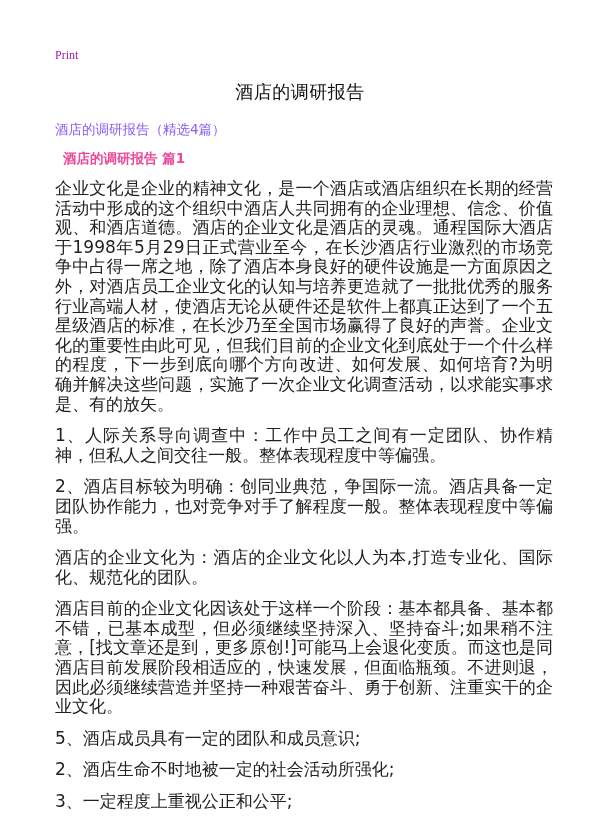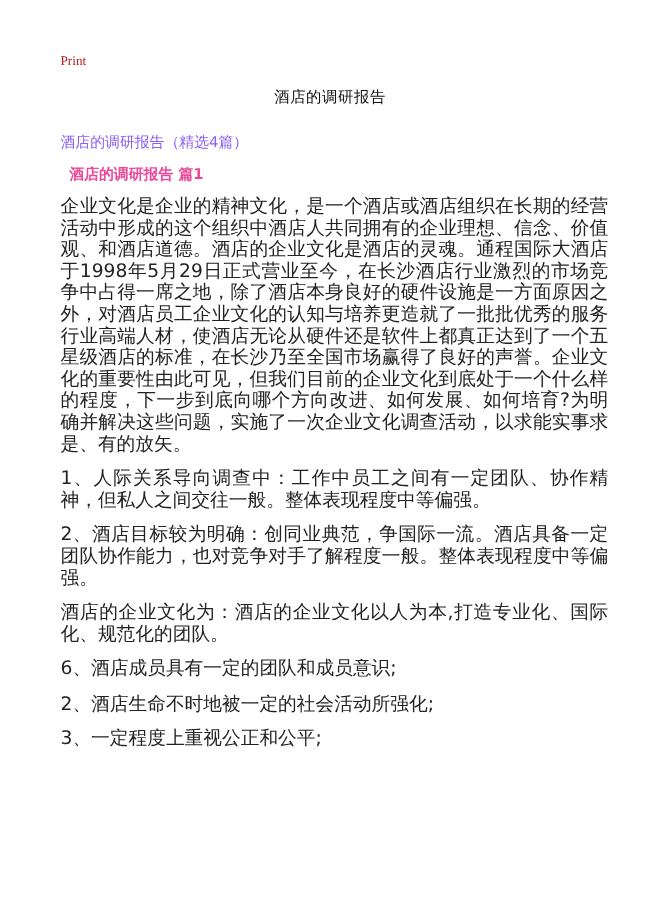--- a/index.html
+++ b/index.html
@@ -14,29 +14,29 @@
       position: relative;
       color: #1a1a1a;
       font-family: "DejaVu Sans", "Liberation Sans", sans-serif;
     }
     .print-label {
       position: absolute;
       left: 55px;
       top: 48px;
       font-family: "Liberation Serif", "DejaVu Serif", serif;
       font-size: 12px;
-      color: #b91c1c;
+      color: #a21caf;
     }
     .doc-title {
       position: absolute;
       left: 0;
       width: 600px;
       top: 80px;
       text-align: center;
-      font-size: 14px;
+      font-size: 18px;
       font-weight: normal;
       margin: 0;
       letter-spacing: 0.5px;
       color: #111;
     }
     .subtitle {
       position: absolute;
       left: 55px;
       top: 121px;
       font-size: 13.5px;
@@ -76,16 +76,17 @@
 
 <p class="subtitle">酒店的调研报告（精选4篇）</p>
 
 <h2 class="section-heading">酒店的调研报告 篇1</h2>
 
 <div class="body">
   <p>企业文化是企业的精神文化，是一个酒店或酒店组织在长期的经营活动中形成的这个组织中酒店人共同拥有的企业理想、信念、价值观、和酒店道德。酒店的企业文化是酒店的灵魂。通程国际大酒店于1998年5月29日正式营业至今，在长沙酒店行业激烈的市场竞争中占得一席之地，除了酒店本身良好的硬件设施是一方面原因之外，对酒店员工企业文化的认知与培养更造就了一批批优秀的服务行业高端人材，使酒店无论从硬件还是软件上都真正达到了一个五星级酒店的标准，在长沙乃至全国市场赢得了良好的声誉。企业文化的重要性由此可见，但我们目前的企业文化到底处于一个什么样的程度，下一步到底向哪个方向改进、如何发展、如何培育?为明确并解决这些问题，实施了一次企业文化调查活动，以求能实事求是、有的放矢。</p>
   <p>1、人际关系导向调查中：工作中员工之间有一定团队、协作精神，但私人之间交往一般。整体表现程度中等偏强。</p>
   <p>2、酒店目标较为明确：创同业典范，争国际一流。酒店具备一定团队协作能力，也对竞争对手了解程度一般。整体表现程度中等偏强。</p>
   <p>酒店的企业文化为：酒店的企业文化以人为本,打造专业化、国际化、规范化的团队。</p>
-  <p>6、酒店成员具有一定的团队和成员意识;</p>
+  <p>酒店目前的企业文化因该处于这样一个阶段：基本都具备、基本都不错，已基本成型，但必须继续坚持深入、坚持奋斗;如果稍不注意，[找文章还是到，更多原创!]可能马上会退化变质。而这也是同酒店目前发展阶段相适应的，快速发展，但面临瓶颈。不进则退，因此必须继续营造并坚持一种艰苦奋斗、勇于创新、注重实干的企业文化。</p>
+  <p>5、酒店成员具有一定的团队和成员意识;</p>
   <p>2、酒店生命不时地被一定的社会活动所强化;</p>
   <p>3、一定程度上重视公正和公平;</p>
 </div>
 
 </body></html>

